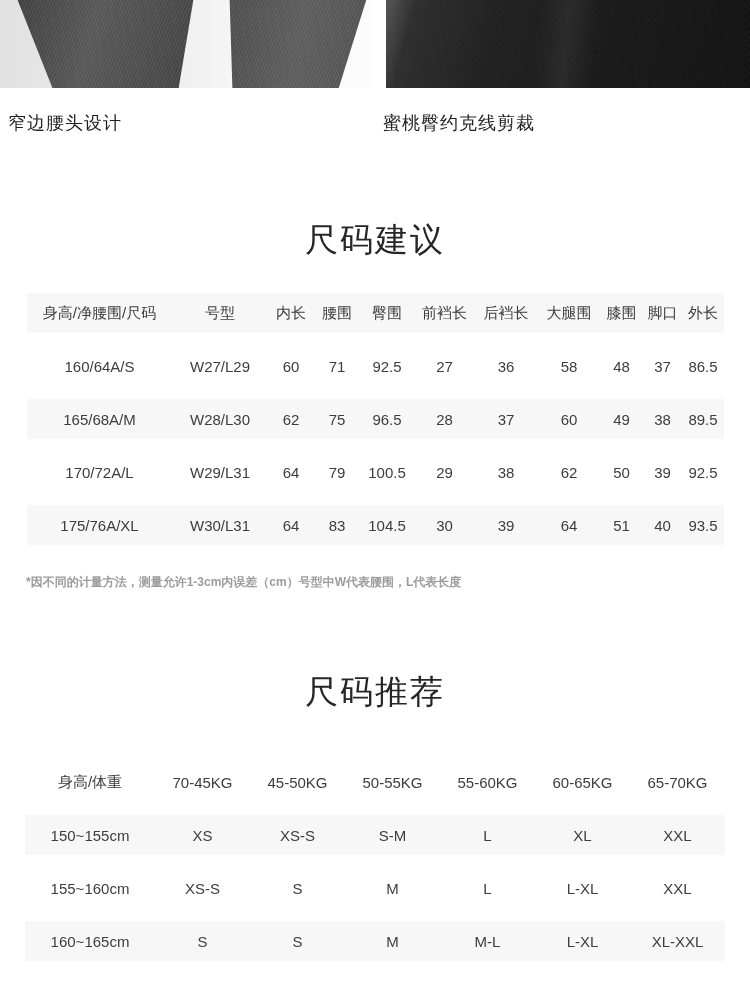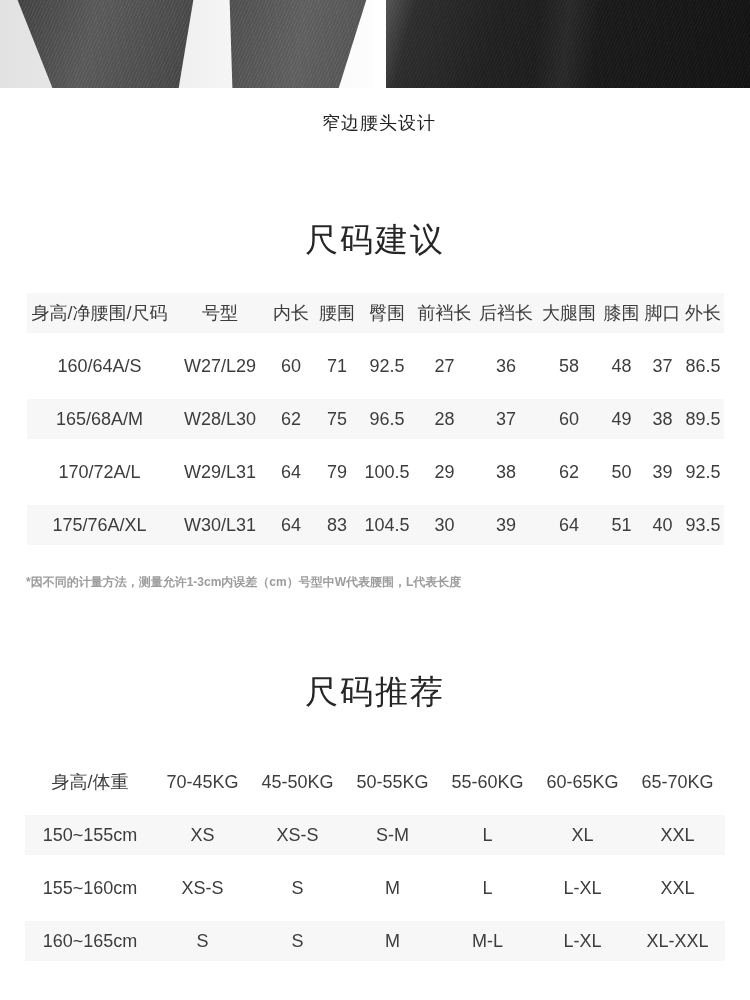--- a/index.html
+++ b/index.html
@@ -44,34 +44,34 @@
     background: repeating-linear-gradient(115deg, rgba(255,255,255,0.035) 0 1px, transparent 1px 3px);
   }
   .photo-right .fold {
     position: absolute; top: -10px; bottom: -10px; left: 150px; width: 60px;
     background: linear-gradient(90deg, transparent, rgba(255,255,255,0.06), transparent);
     transform: skewX(-6deg);
   }
 
   
   .captions { display: flex; height: 70px; align-items: center; }
-  .caption { flex: 1; text-align: center; font-size: 18px; color: #1f1f1f; letter-spacing: 1px; margin-left: 8px; }
+  .caption { flex: 1; font-size: 18px; color: #1f1f1f; letter-spacing: 1px; margin-left: 8px; }
 
   
   .section-title {
     margin: 59px 0 0 0; text-align: center;
     font-size: 33px; font-weight: 500; color: #262626;
     line-height: 46px; letter-spacing: 2px;
   }
   .section-title.second { margin-top: 78px; }
 
   
   table {
     border-collapse: separate; border-spacing: 0 13px;
-    table-layout: fixed; font-size: 18px; color: var(--text, #3d3d3d);
+    table-layout: fixed; font-size: 15px; color: var(--text, #3d3d3d);
   }
   tr { height: 40px; }
   th, td { text-align: center; padding: 0; font-weight: 400; white-space: nowrap; overflow: hidden; }
   #advice { width: 697px; margin: 17px auto 0 auto; }
   #advice thead tr { background: var(--stripe, #f7f7f7); }
   #advice tbody tr:nth-child(even) { background: var(--stripe, #f7f7f7); }
   #advice th:nth-child(1)  { width: 146px; }
   #advice th:nth-child(2)  { width: 95px; }
   #advice th:nth-child(3)  { width: 47px; }
   #advice th:nth-child(4)  { width: 45px; }
@@ -105,20 +105,21 @@
       <div class="leg leg-b"></div>
     </div>
     <div class="photo-gap"></div>
     <div class="photo photo-right">
       <div class="fold"></div>
     </div>
   </div>
 
   <div class="captions">
     <div class="caption">窄边腰头设计</div>
+    <div class="caption">蜜桃臀约克线剪裁</div>
   </div>
 
   <h2 class="section-title">尺码建议</h2>
 
   <table id="advice">
       <thead>
         <tr>
           <th>身高/净腰围/尺码</th>
           <th>号型</th>
           <th>内长</th>

